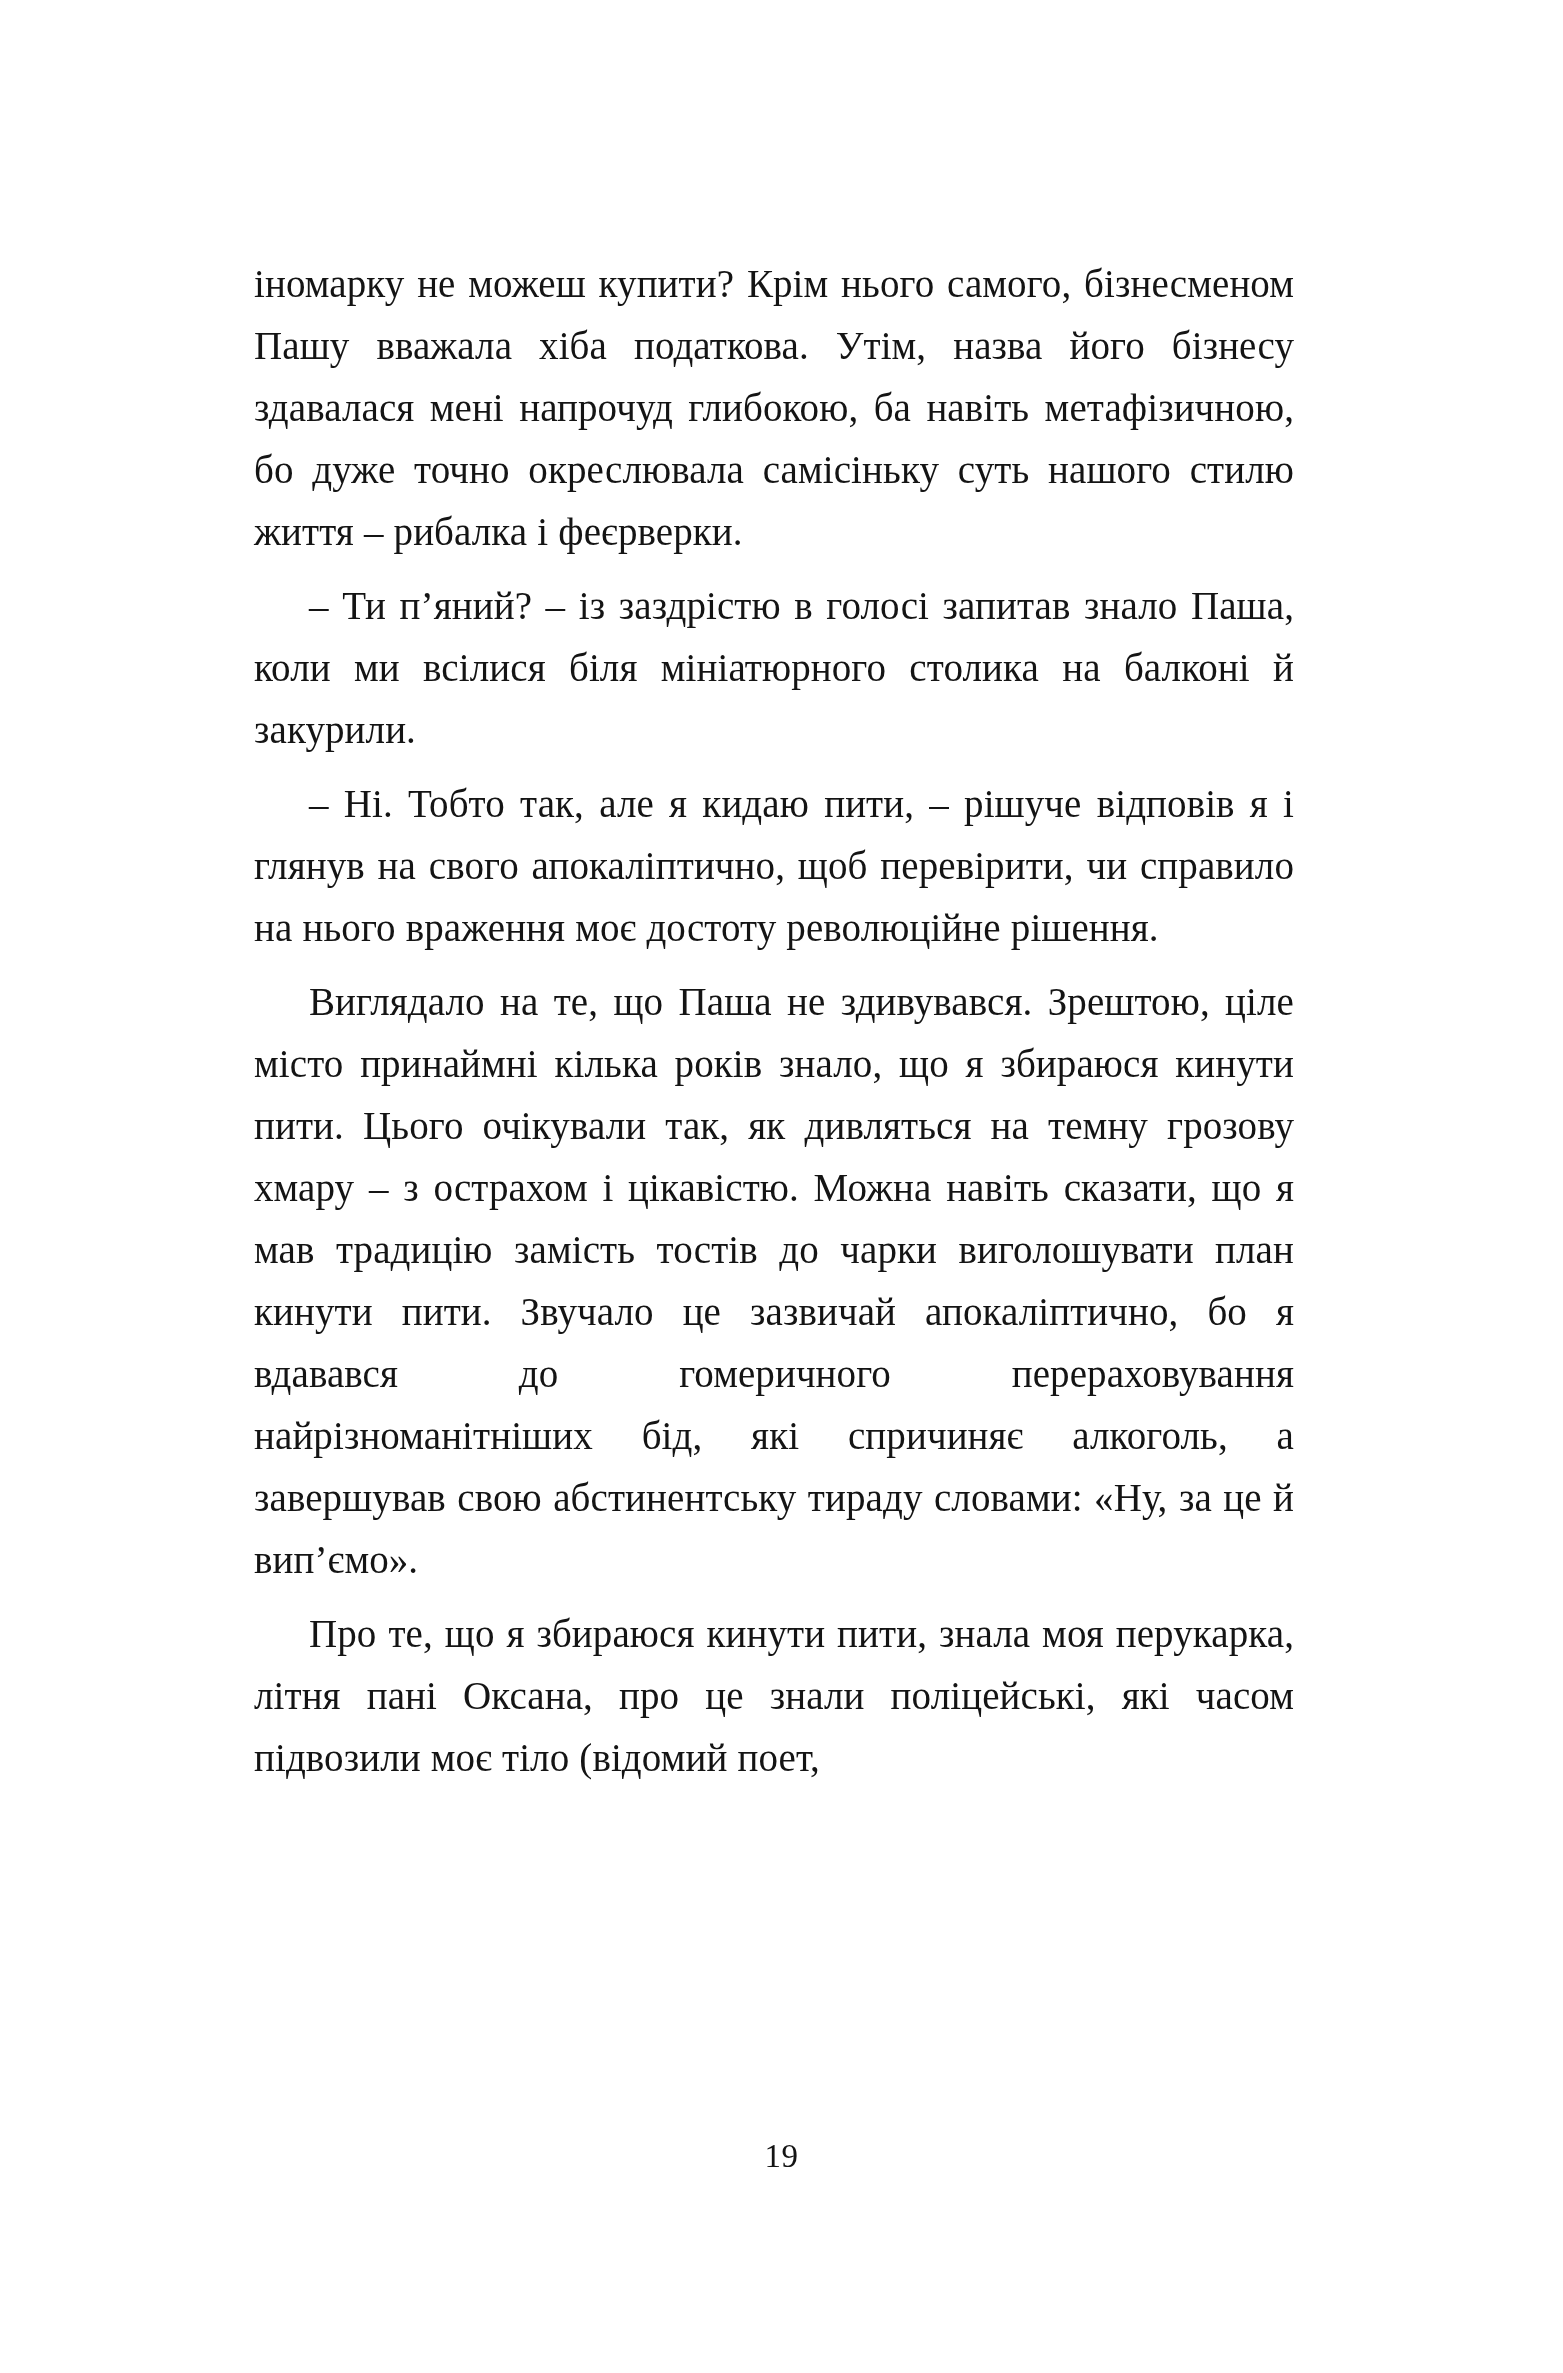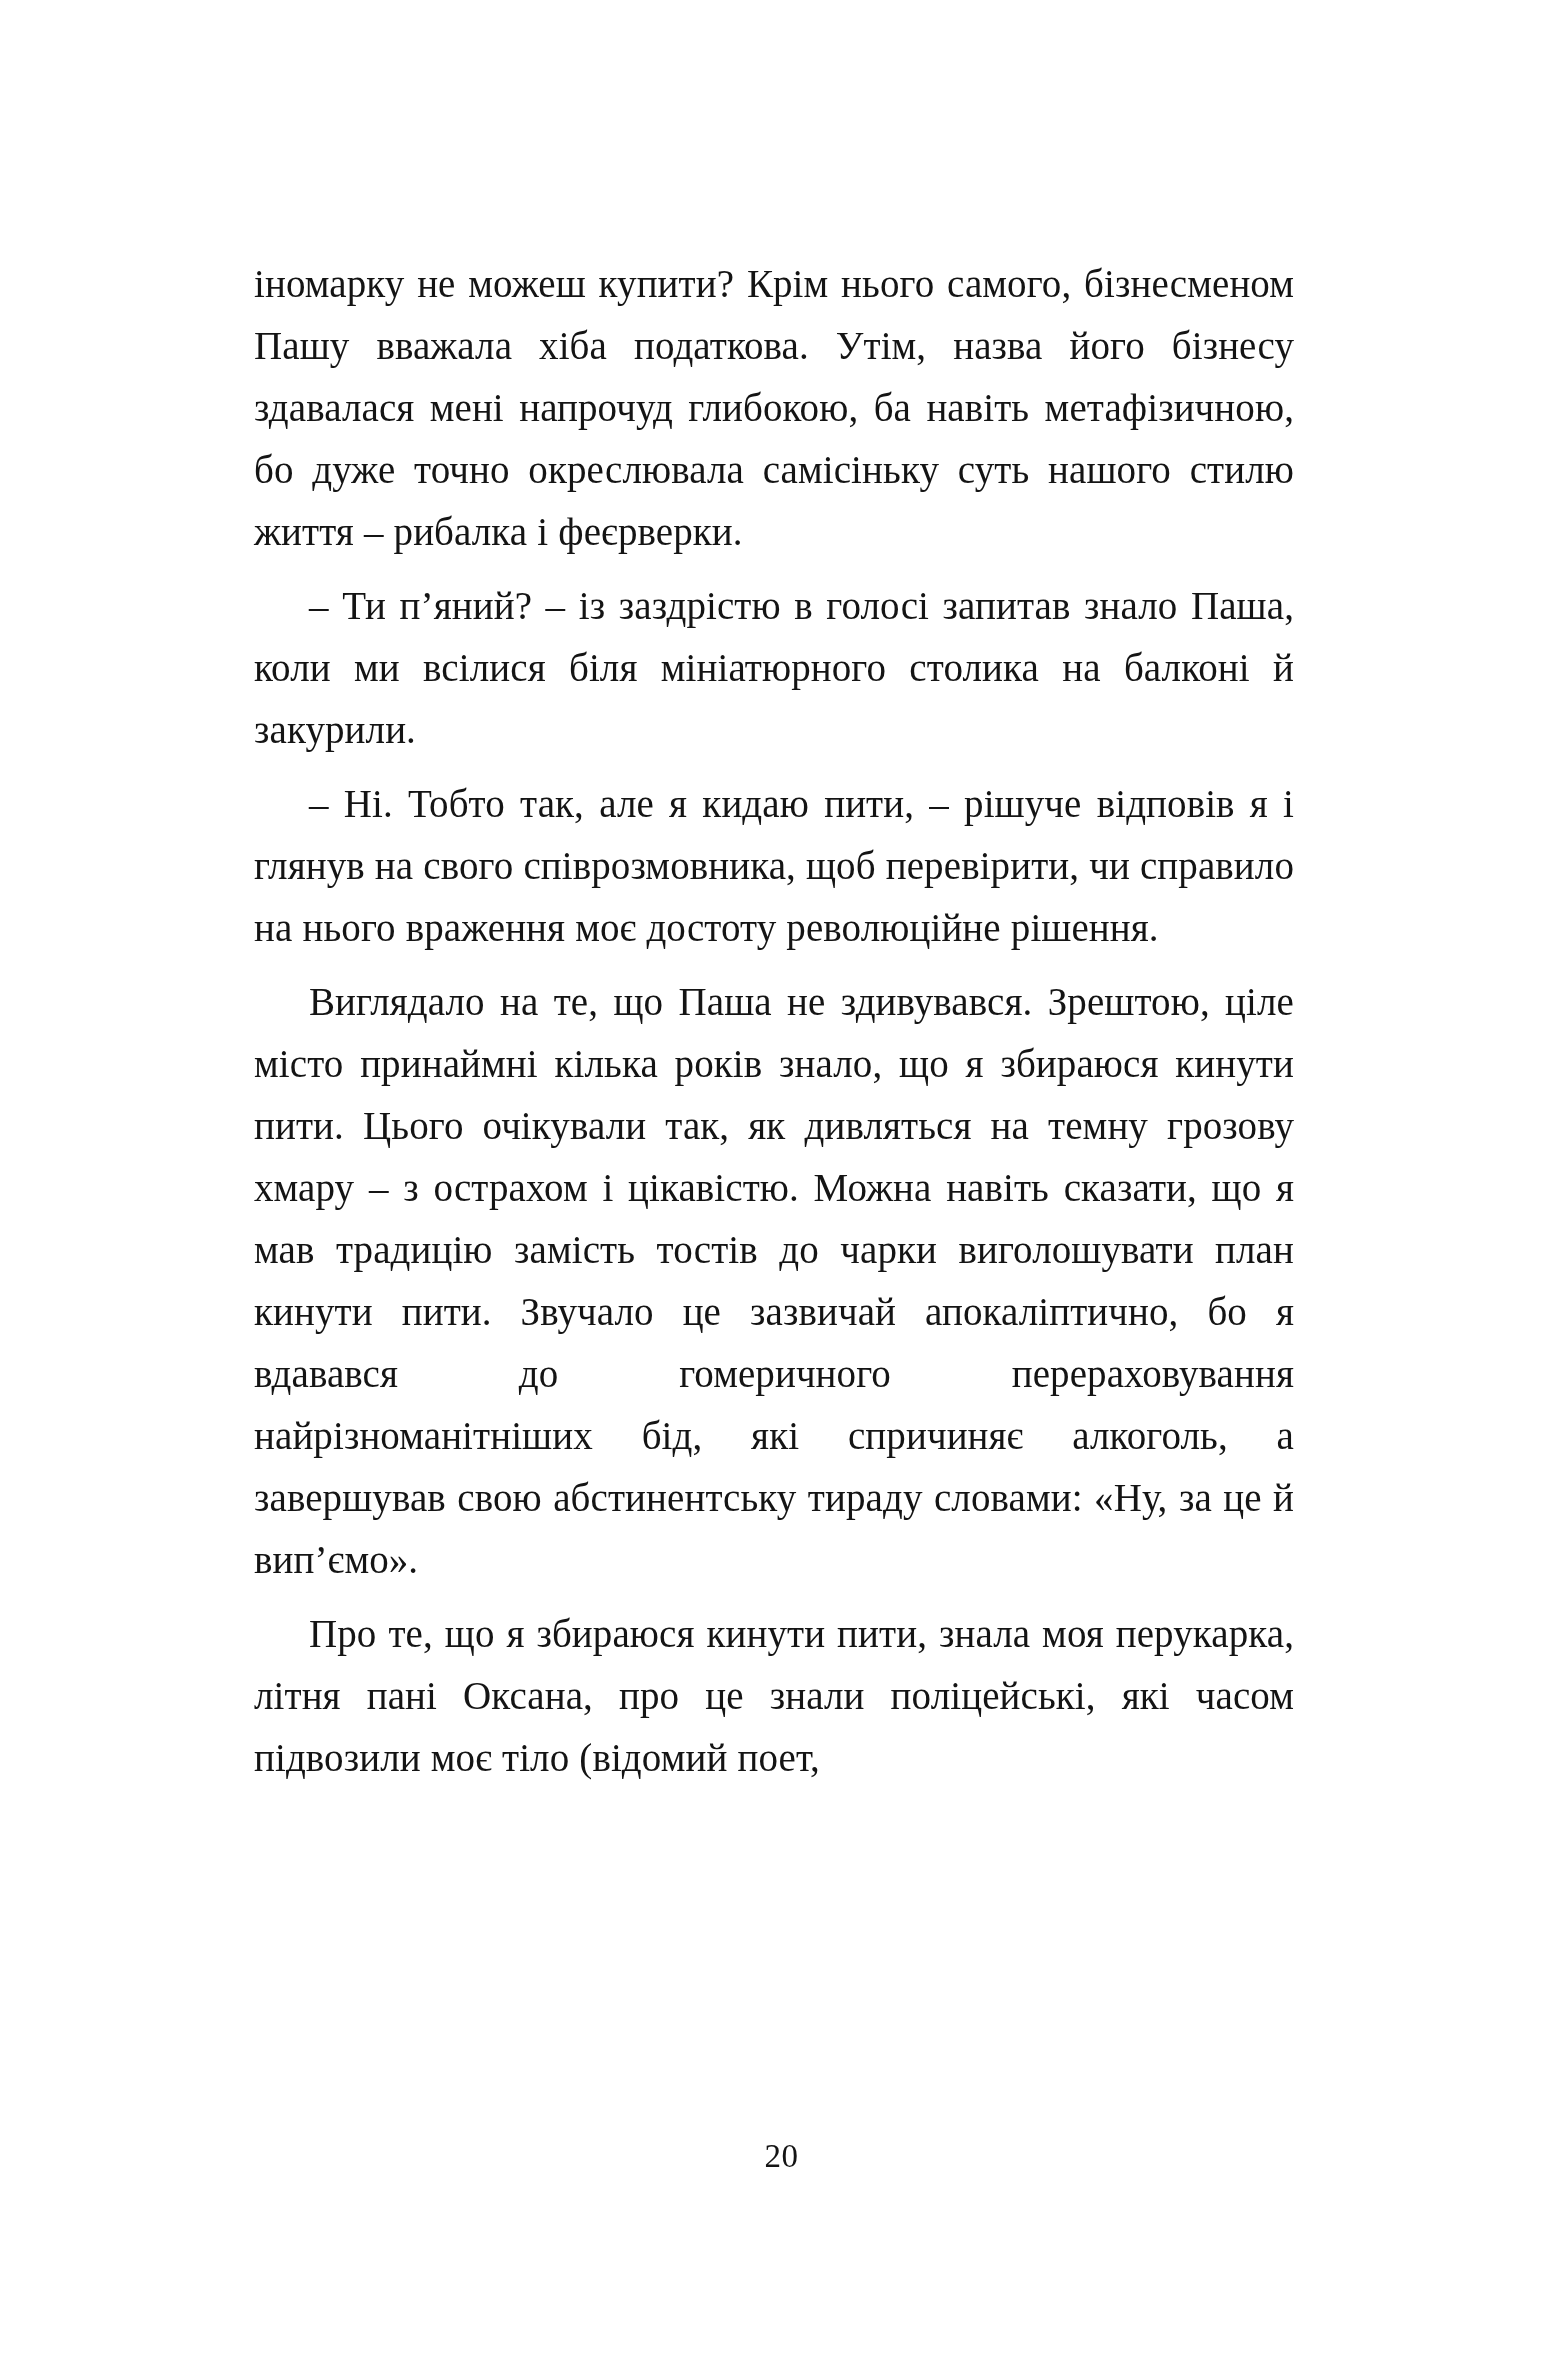--- a/index.html
+++ b/index.html
@@ -72,23 +72,23 @@
 </head>
 <body>
 
 <div class="page">
 
   <div class="textblock">
     <p class="para no-stretch">іномарку не можеш купити? Крім нього самого, бізнесменом Пашу вважала хіба податкова. Утім, назва його бізнесу здавалася мені напрочуд глибокою, ба навіть метафізичною, бо дуже точно окреслювала самісіньку суть нашого стилю життя – рибалка і феєрверки.</p>
 
     <p class="para indent no-stretch">– Ти п’яний? – із заздрістю в голосі запитав знало Паша, коли ми всілися біля мініатюрного столика на балконі й закурили.</p>
 
-    <p class="para indent no-stretch">– Ні. Тобто так, але я кидаю пити, – рішуче відповів я і глянув на свого співрозмовника, щоб перевірити, чи справило на нього враження моє достоту революційне рішення.</p>
+    <p class="para indent no-stretch">– Ні. Тобто так, але я кидаю пити, – рішуче відповів я і глянув на свого апокаліптично, щоб перевірити, чи справило на нього враження моє достоту революційне рішення.</p>
 
     <p class="para indent no-stretch">Виглядало на те, що Паша не здивувався. Зрештою, ціле місто принаймні кілька років знало, що я збираюся кинути пити. Цього очікували так, як дивляться на темну грозову хмару – з острахом і цікавістю. Можна навіть сказати, що я мав традицію замість тостів до чарки виголошувати план кинути пити. Звучало це зазвичай апокаліптично, бо я вдавався до гомеричного перераховування найрізноманітніших бід, які спричиняє алкоголь, а завершував свою абстинентську тираду словами: «Ну, за це й вип’ємо».</p>
 
     <p class="para indent no-stretch">Про те, що я збираюся кинути пити, знала моя перукарка, літня пані Оксана, про це знали поліцейські, які часом підвозили моє тіло (відомий поет,</p>
   </div>
 
-  <div class="folio">20</div>
+  <div class="folio">19</div>
 
 </div>
 
 
 </body></html>

